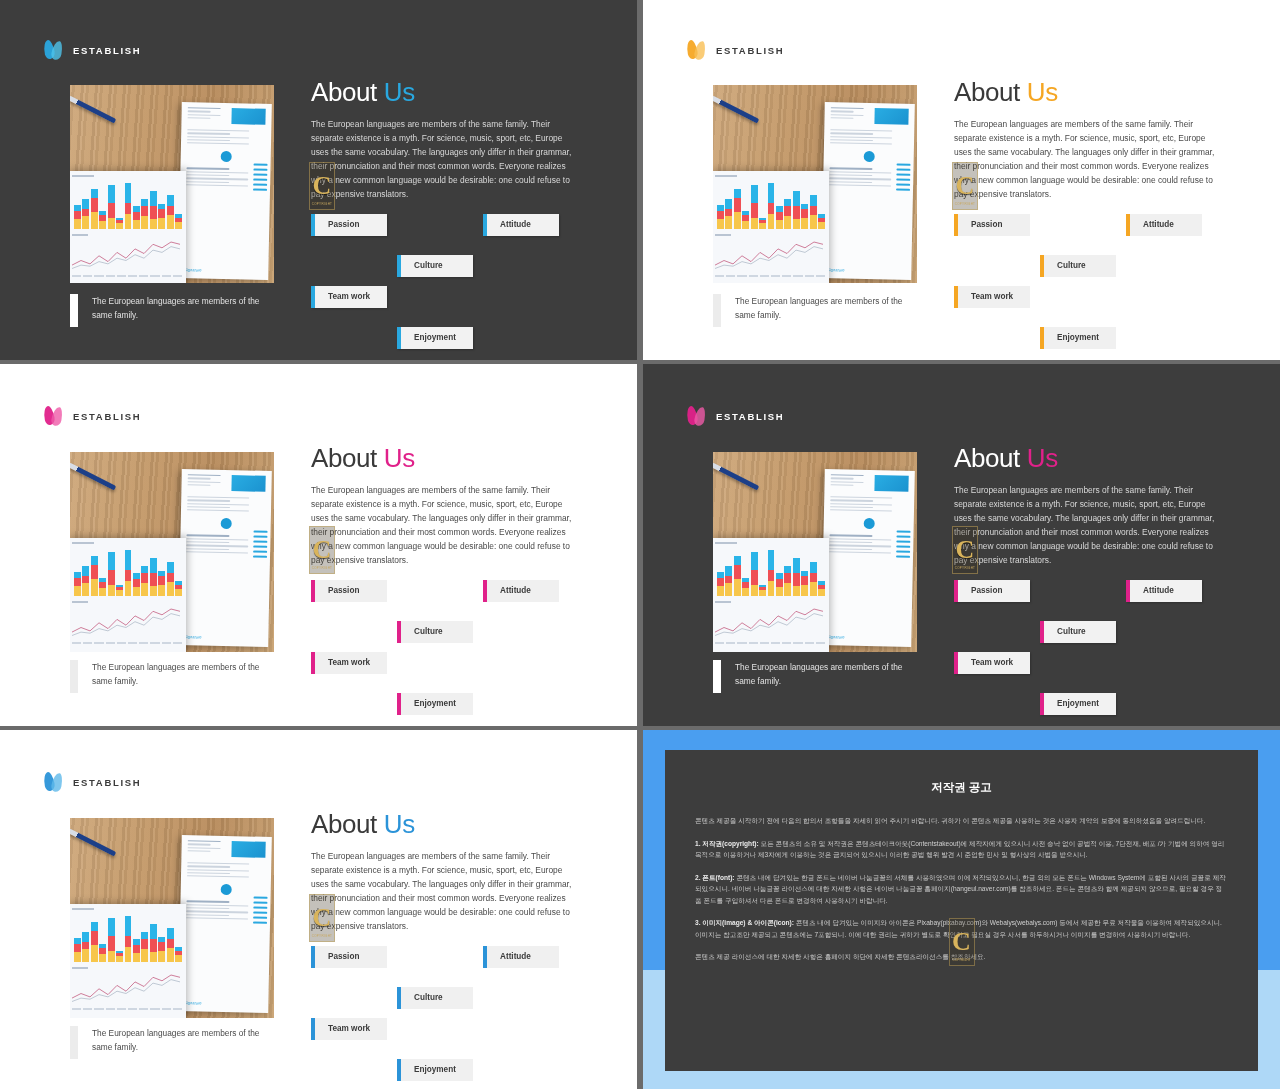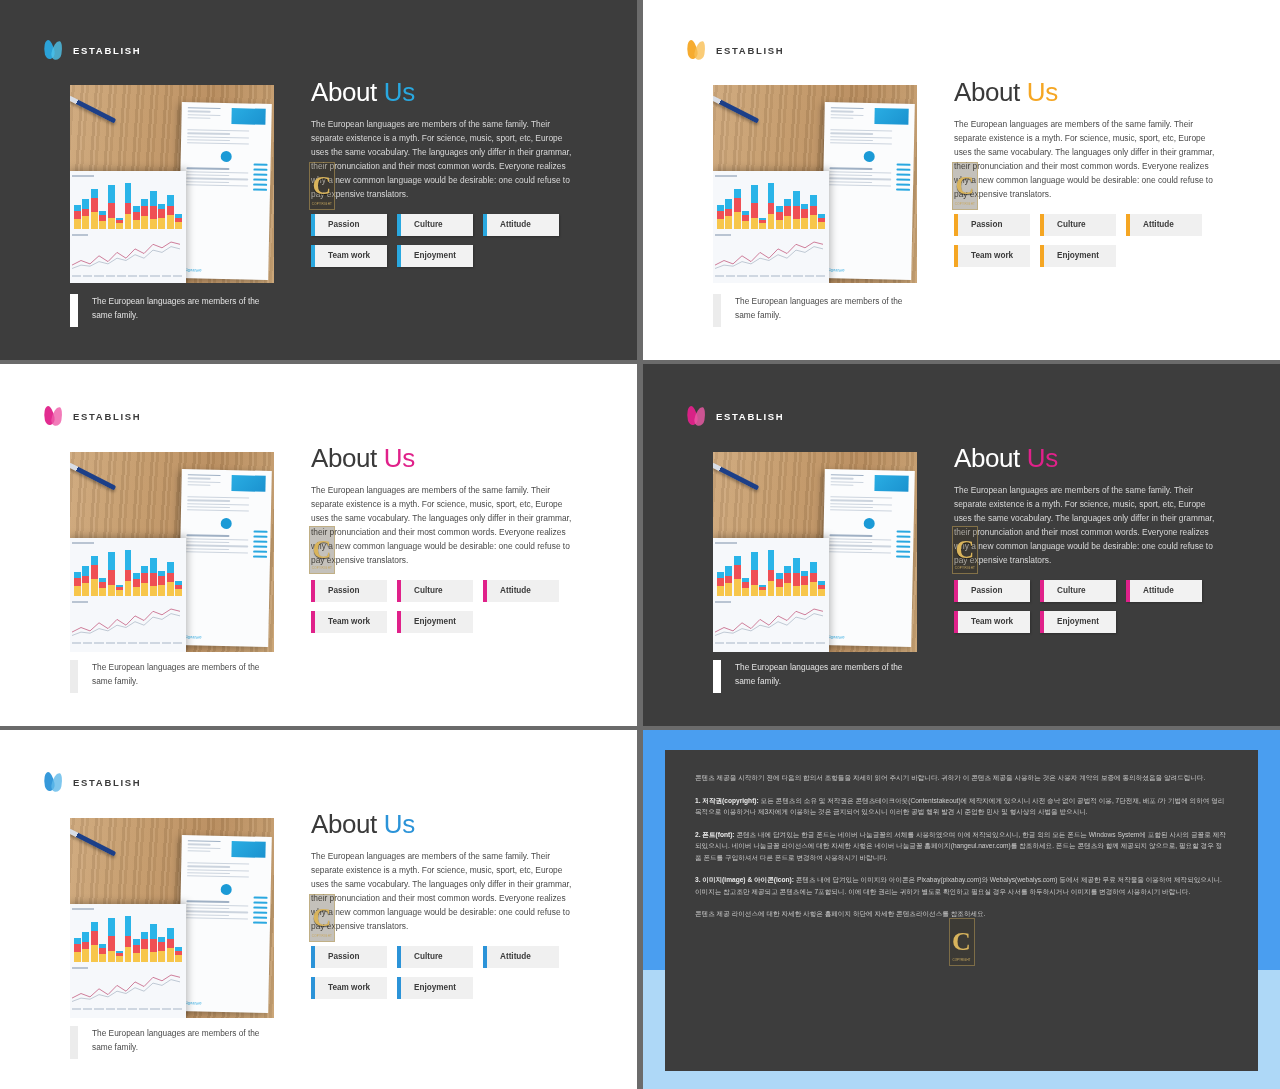--- a/index.html
+++ b/index.html
@@ -95,21 +95,21 @@
   
   .pills { margin-top:13px; display:flex; flex-wrap:wrap; gap:9px 10px; width:280px; }
   .pill {
     height:22px; display:flex; align-items:center;
     background:#f2f2f2; box-shadow:1px 1px 2px rgba(0,0,0,.22);
     padding-right:14px;
   }
   .light .pill { background:#f0f0f0; box-shadow:none; }
   .pill .tick { width:4px; height:22px; flex:0 0 auto; margin-right:13px; }
   .pill .lbl { font-size:8.2px; font-weight:bold; color:#3b3b3b; white-space:nowrap; }
-  .pill.w1 { min-width:76px; } .pill.w2 { min-width:76px; } .pill.w3 { min-width:76px; }
+  .pill.w1 { min-width:76px; } .pill.w2 { min-width:76px;margin-top:41px; } .pill.w3 { min-width:76px; }
 
   
   .caption { position:absolute; left:70px; top:294px; display:flex; gap:14px; align-items:flex-start; }
   .caption .bar { width:8px; height:33px; flex:0 0 auto; }
   .dark  .caption .bar { background:#ffffff; }
   .light .caption .bar { background:#ececec; }
   .caption .txt { font-size:8.3px; line-height:14px; width:180px; }
   .dark  .caption .txt { color:#e2e2e2; }
   .light .caption .txt { color:#4a4a4a; }
 
@@ -1034,20 +1034,21 @@
     </div>
     <div class="caption">
       <span class="bar"></span>
       <span class="txt">The European languages are members of the same family.</span>
     </div>
   </div>
 
   <div class="cr-slide">
     <div class="lowband"></div>
     <div class="cr-inner">
+      <div class="cr-title">저작권 공고</div>
       <div id="cr-body">
           <div class="cr-p">콘텐츠 제공을 시작하기 전에 다음의 합의서 조항들을 자세히 읽어 주시기 바랍니다. 귀하가 이 콘텐츠 제공을 사용하는 것은 사용자 계약의 보증에 동의하셨음을 알려드립니다.</div>
           <div class="cr-p"><b>1. 저작권(copyright):</b> 모든 콘텐츠의 소유 및 저작권은 콘텐츠테이크아웃(Contentstakeout)에 제작자에게 있으시니 사전 승낙 없이 공법적 이용, 7단전재, 배포 /가 기법에 의하여 영리 목적으로 이용하거나 제3자에게 이용하는 것은 금지되어 있으시니 이러한 공법 행위 발견 시 준엄한 민사 및 형사상의 사법을 받으시니.</div>
           <div class="cr-p"><b>2. 폰트(font):</b> 콘텐츠 내에 담겨있는 한글 폰트는 네이버 나눔글꼴의 서체를 사용하였으며 이에 저작되있으시니, 한글 외의 모든 폰트는 Windows System에 포함된 사사의 글꼴로 제작되있으시니. 네이버 나눔글꼴 라이선스에 대한 자세한 사항은 네이버 나눔글꼴 홈페이지(hangeul.naver.com)를 참조하세요. 폰트는 콘텐츠와 함께 제공되지 않으므로, 필요할 경우 정품 폰트를 구입하셔서 다른 폰트로 변경하여 사용하시기 바랍니다.</div>
           <div class="cr-p"><b>3. 이미지(image) &amp; 아이콘(icon):</b> 콘텐츠 내에 담겨있는 이미지와 아이콘은 Pixabay(pixabay.com)와 Webalys(webalys.com) 등에서 제공한 무료 저작물을 이용하여 제작되있으시니. 이미지는 참고조만 제공되고 콘텐츠에는 7포함되니. 이에 대한 권리는 귀하가 별도로 확인하고 필요실 경우 사서를 하두하시거나 이미지를 변경하여 사용하시기 바랍니다.</div>
           <div class="cr-p">콘텐츠 제공 라이선스에 대한 자세한 사항은 홈페이지 하단에 자세한 콘텐츠라이선스를 참조하세요.</div>
         </div>
       <div class="cr-wm">
         <span class="glyph">C</span>
         <span class="sub">COPYRIGHT</span>

